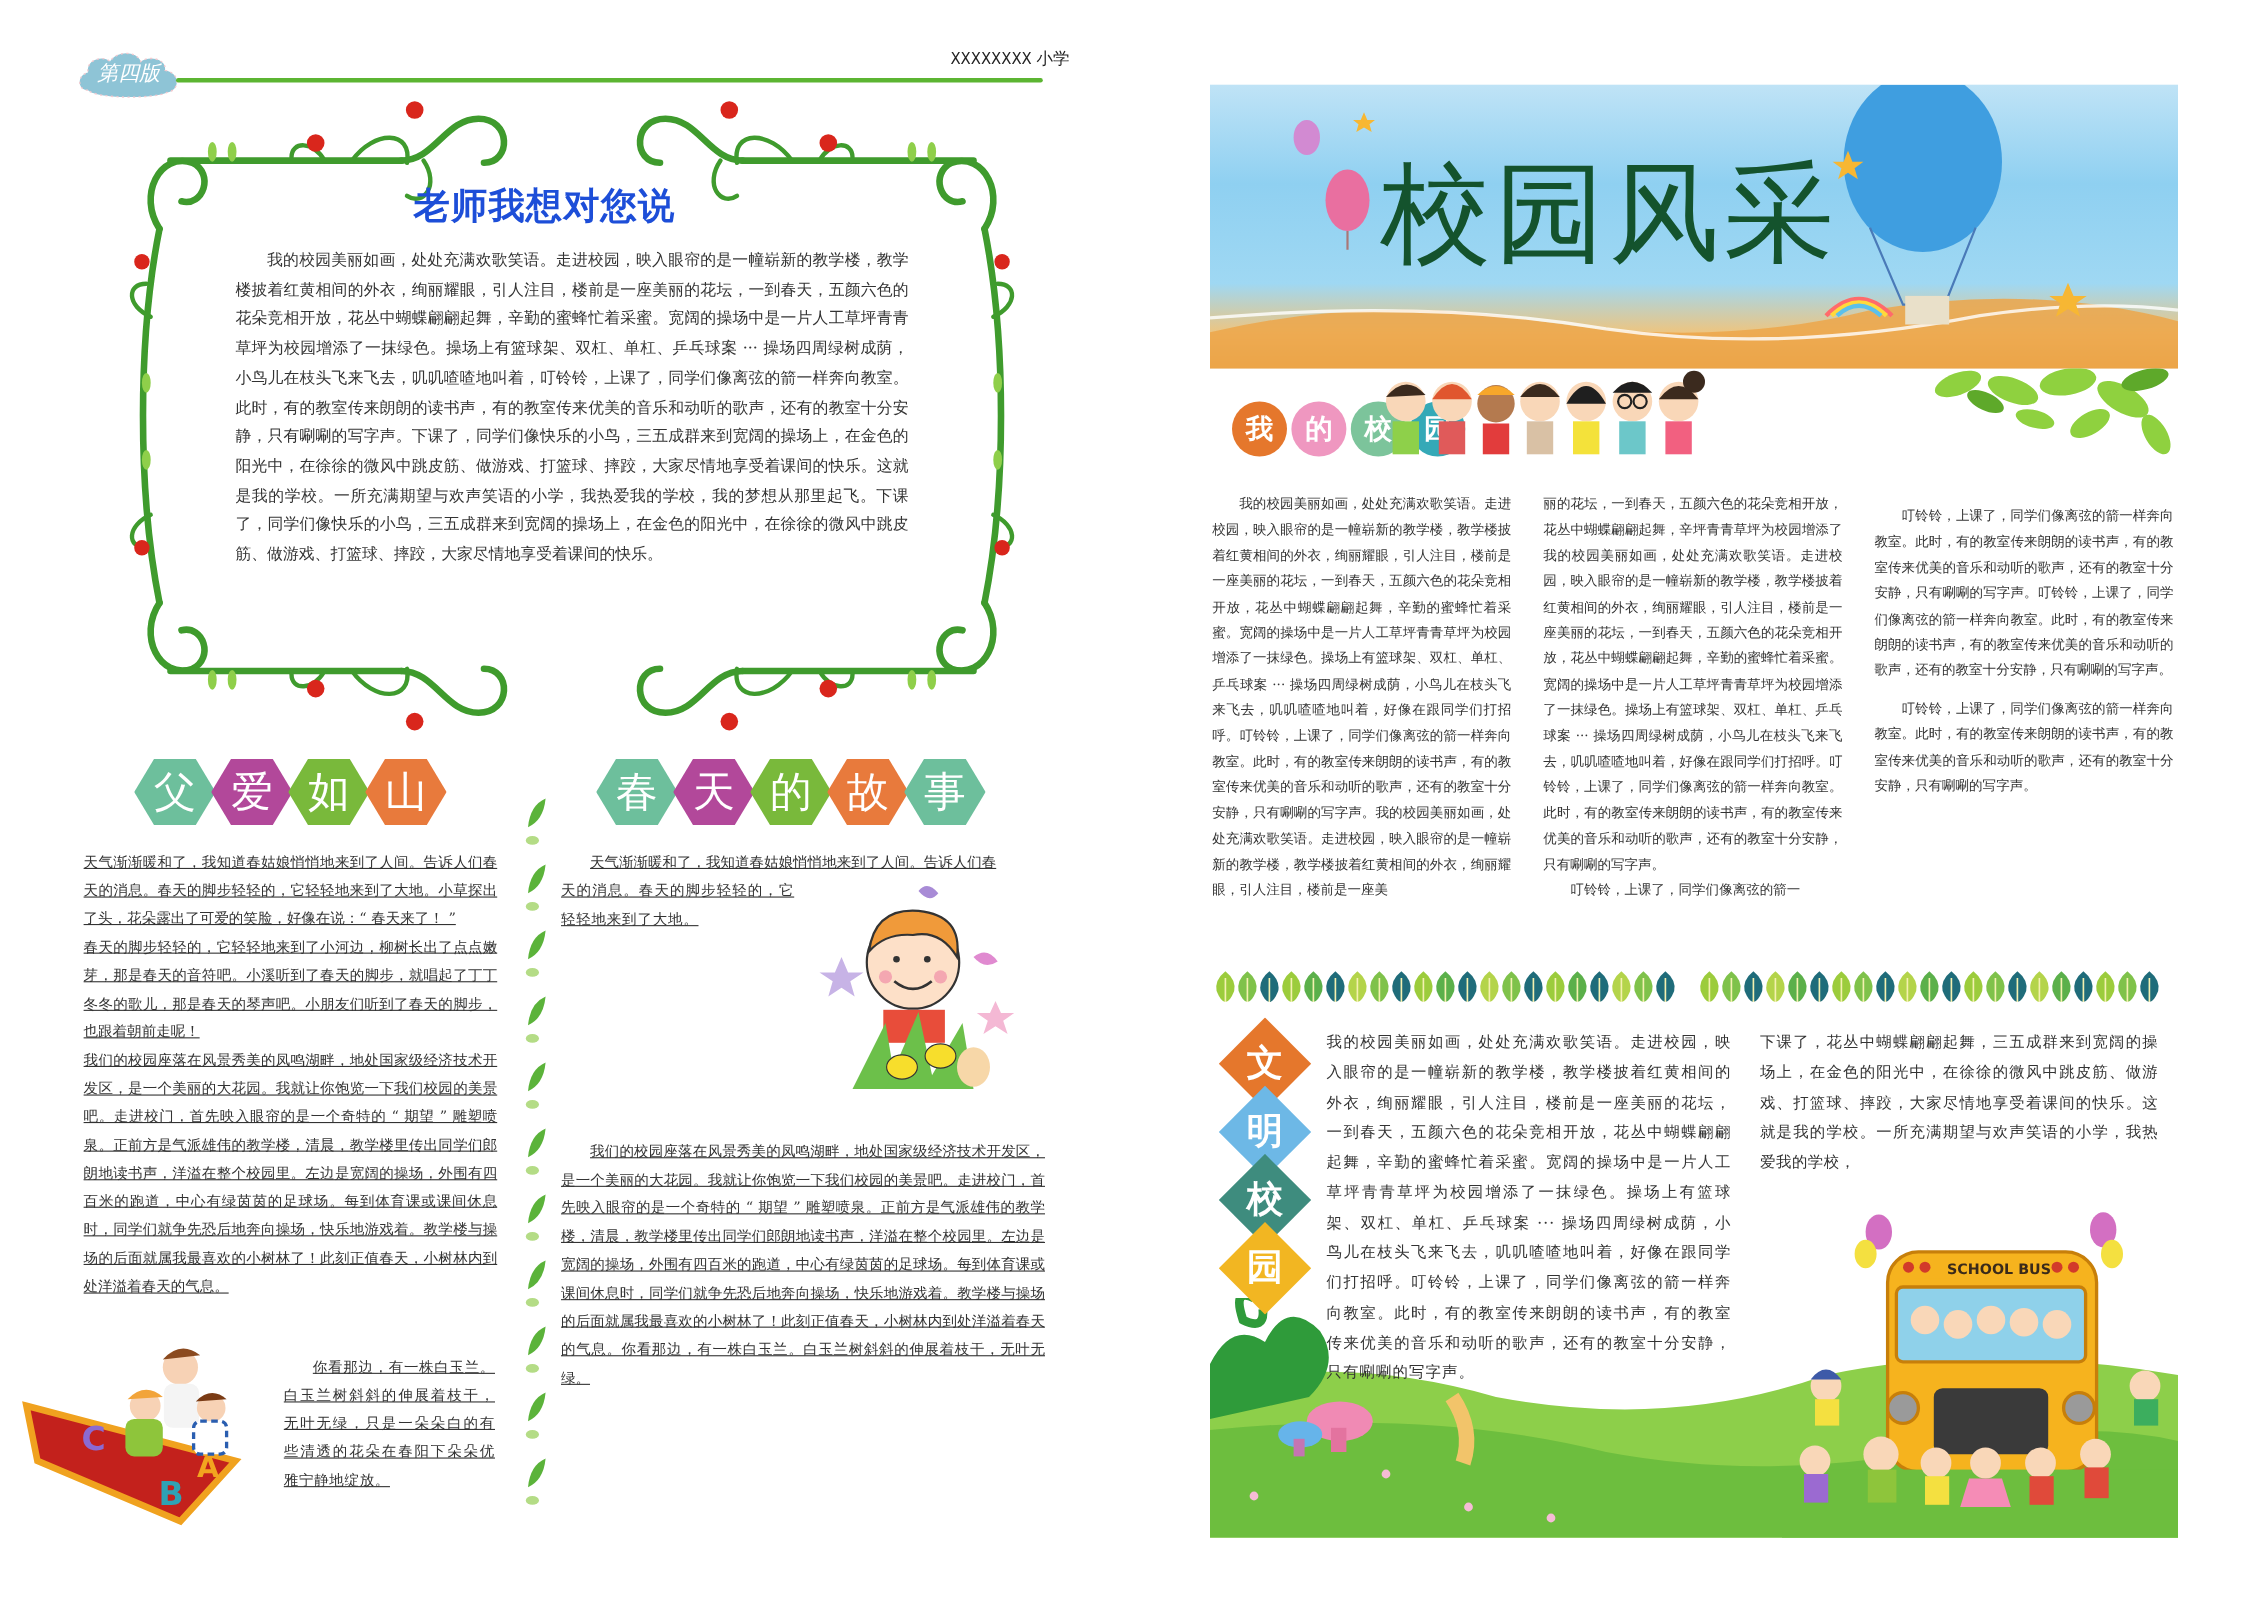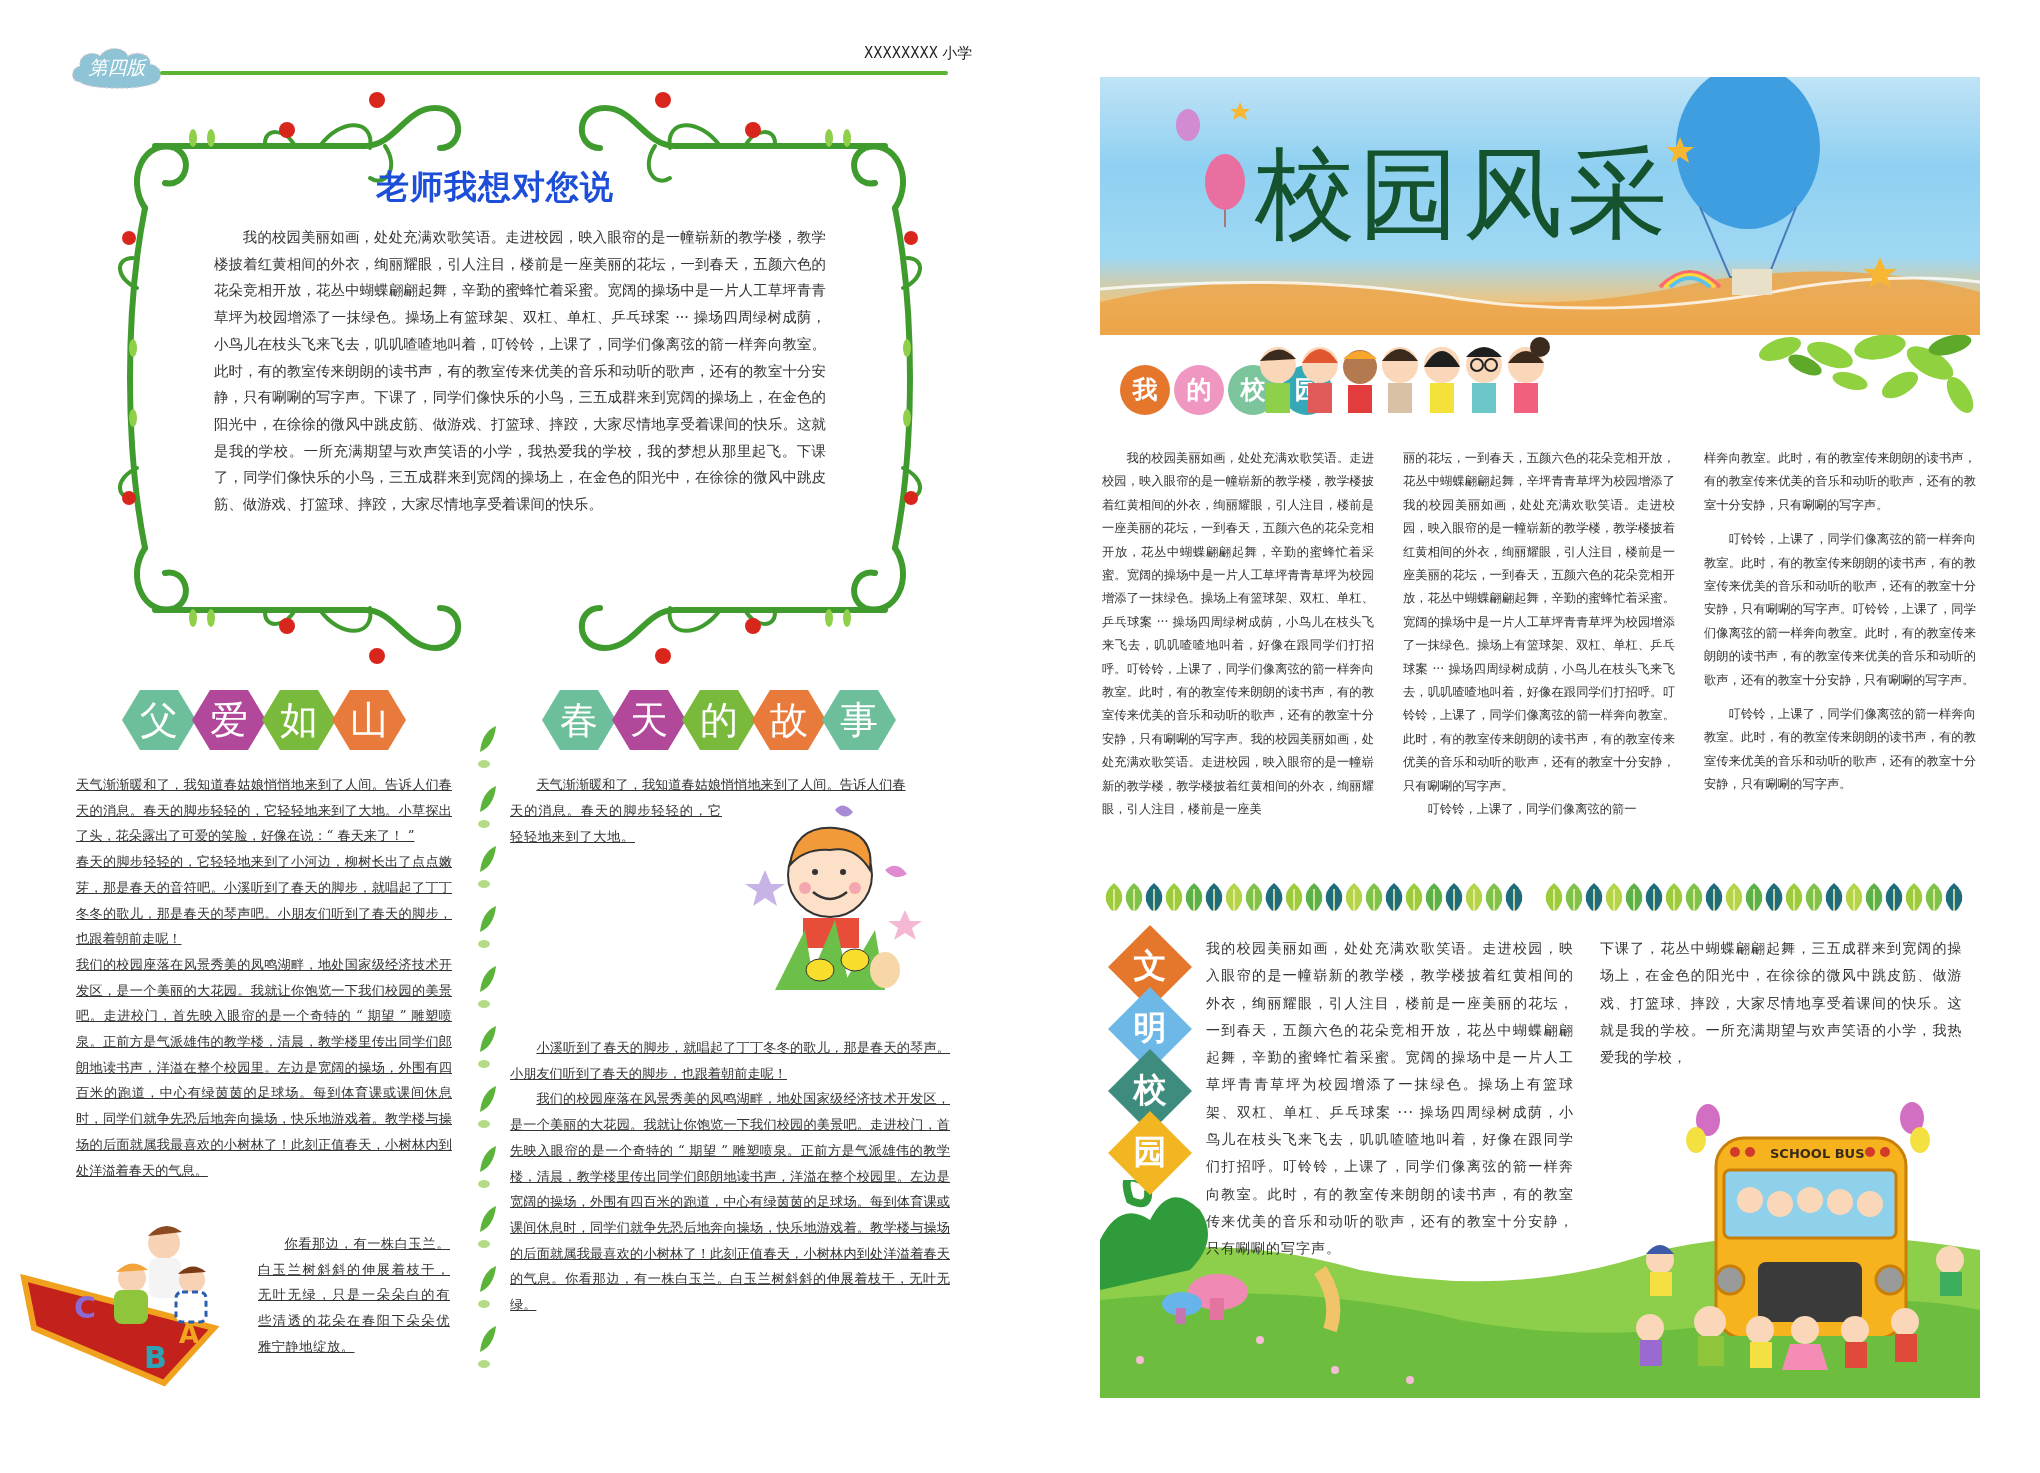--- a/index.html
+++ b/index.html
@@ -294,21 +294,20 @@
       <path d="M40 190 L70 130 L80 190 Z"></path>
       <path d="M70 190 L100 120 L115 190 Z"></path>
       <path d="M105 190 L140 130 L150 190 Z"></path>
     </g>
   <ellipse cx="85" cy="170" rx="14" ry="11" fill="#f7de2c" stroke="#333"></ellipse>
   <ellipse cx="120" cy="160" rx="14" ry="11" fill="#f7de2c" stroke="#333"></ellipse>
   <ellipse cx="150" cy="170" rx="15" ry="18" fill="#f7d7a8"></ellipse>
 </svg>
 
 <div class="abs col-text spring-lower">
-  <p>小溪听到了春天的脚步，就唱起了丁丁冬冬的歌儿，那是春天的琴声。小朋友们听到了春天的脚步，也跟着朝前走呢！</p>
   <p>我们的校园座落在风景秀美的凤鸣湖畔，地处国家级经济技术开发区，是一个美丽的大花园。我就让你饱览一下我们校园的美景吧。走进校门，首先映入眼帘的是一个奇特的 “ 期望 ” 雕塑喷泉。正前方是气派雄伟的教学楼，清晨，教学楼里传出同学们郎朗地读书声，洋溢在整个校园里。左边是宽阔的操场，外围有四百米的跑道，中心有绿茵茵的足球场。每到体育课或课间休息时，同学们就争先恐后地奔向操场，快乐地游戏着。教学楼与操场的后面就属我最喜欢的小树林了！此刻正值春天，小树林内到处洋溢着春天的气息。你看那边，有一株白玉兰。白玉兰树斜斜的伸展着枝干，无叶无绿。</p>
 </div>
 
 <div class="abs banner">
   <svg width="880" height="258" viewBox="0 0 880 258">
     <path d="M0 225 Q150 190 300 215 Q460 240 600 205 Q750 180 880 215 L880 258 L0 258 Z" fill="#eca64a" opacity="0.85"></path>
     <path d="M0 212 Q200 195 360 222 Q520 245 700 210 Q800 195 880 205" fill="none" stroke="#ffffff" stroke-width="3" opacity="0.8"></path>
     <ellipse cx="88" cy="48" rx="12" ry="16" fill="#d28ad2"></ellipse>
     <ellipse cx="125" cy="105" rx="20" ry="28" fill="#e96fa0"></ellipse>
     <line x1="125" y1="133" x2="125" y2="150" stroke="#a77" stroke-width="2"></line>
@@ -380,21 +379,20 @@
 </svg>
 
 <div class="abs campus-col campus-col-1">
   <p class="ind">我的校园美丽如画，处处充满欢歌笑语。走进校园，映入眼帘的是一幢崭新的教学楼，教学楼披着红黄相间的外衣，绚丽耀眼，引人注目，楼前是一座美丽的花坛，一到春天，五颜六色的花朵竞相开放，花丛中蝴蝶翩翩起舞，辛勤的蜜蜂忙着采蜜。宽阔的操场中是一片人工草坪青青草坪为校园增添了一抹绿色。操场上有篮球架、双杠、单杠、乒乓球案 ··· 操场四周绿树成荫，小鸟儿在枝头飞来飞去，叽叽喳喳地叫着，好像在跟同学们打招呼。叮铃铃，上课了，同学们像离弦的箭一样奔向教室。此时，有的教室传来朗朗的读书声，有的教室传来优美的音乐和动听的歌声，还有的教室十分安静，只有唰唰的写字声。我的校园美丽如画，处处充满欢歌笑语。走进校园，映入眼帘的是一幢崭新的教学楼，教学楼披着红黄相间的外衣，绚丽耀眼，引人注目，楼前是一座美</p>
 </div>
 <div class="abs campus-col campus-col-2">
   <p>丽的花坛，一到春天，五颜六色的花朵竞相开放，花丛中蝴蝶翩翩起舞，辛坪青青草坪为校园增添了我的校园美丽如画，处处充满欢歌笑语。走进校园，映入眼帘的是一幢崭新的教学楼，教学楼披着红黄相间的外衣，绚丽耀眼，引人注目，楼前是一座美丽的花坛，一到春天，五颜六色的花朵竞相开放，花丛中蝴蝶翩翩起舞，辛勤的蜜蜂忙着采蜜。宽阔的操场中是一片人工草坪青青草坪为校园增添了一抹绿色。操场上有篮球架、双杠、单杠、乒乓球案 ··· 操场四周绿树成荫，小鸟儿在枝头飞来飞去，叽叽喳喳地叫着，好像在跟同学们打招呼。叮铃铃，上课了，同学们像离弦的箭一样奔向教室。此时，有的教室传来朗朗的读书声，有的教室传来优美的音乐和动听的歌声，还有的教室十分安静，只有唰唰的写字声。</p>
   <p class="ind">叮铃铃，上课了，同学们像离弦的箭一</p>
 </div>
 <div class="abs campus-col campus-col-3">
-  <p>样奔向教室。此时，有的教室传来朗朗的读书声，有的教室传来优美的音乐和动听的歌声，还有的教室十分安静，只有唰唰的写字声。</p>
   <p class="ind" style="margin-top:11px">叮铃铃，上课了，同学们像离弦的箭一样奔向教室。此时，有的教室传来朗朗的读书声，有的教室传来优美的音乐和动听的歌声，还有的教室十分安静，只有唰唰的写字声。叮铃铃，上课了，同学们像离弦的箭一样奔向教室。此时，有的教室传来朗朗的读书声，有的教室传来优美的音乐和动听的歌声，还有的教室十分安静，只有唰唰的写字声。</p>
   <p class="ind" style="margin-top:11px">叮铃铃，上课了，同学们像离弦的箭一样奔向教室。此时，有的教室传来朗朗的读书声，有的教室传来优美的音乐和动听的歌声，还有的教室十分安静，只有唰唰的写字声。</p>
 </div>
 
 <svg class="abs leaf-border" viewBox="0 0 872 32">
   <defs>
     <g id="lf">
         <path d="M10 2 Q20 10 18 20 Q14 30 10 30 Q6 30 2 20 Q0 10 10 2 Z"></path>
         <line x1="10" y1="8" x2="10" y2="30" stroke="#f4f0b0" stroke-width="1.5"></line>
       </g>

